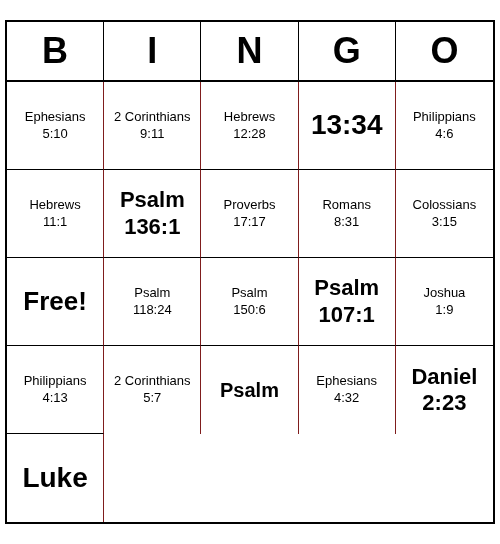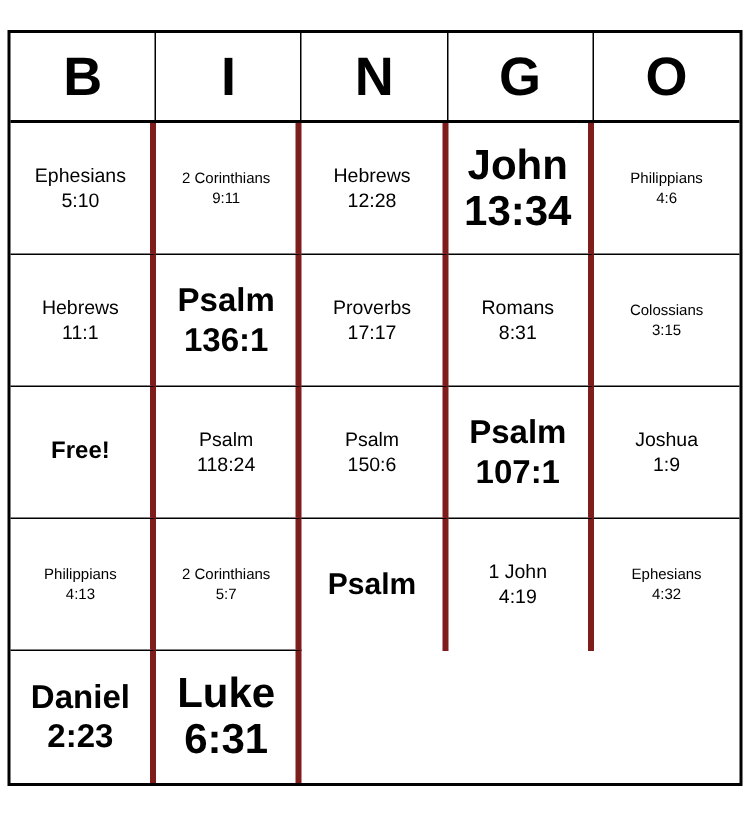--- a/index.html
+++ b/index.html
@@ -27,21 +27,21 @@
       font-weight: bold;
       padding: 8px 0;
       border-right: 1px solid #000;
     }
     .bingo-header-cell:last-child { border-right: none; }
     .bingo-grid {
       display: grid;
       grid-template-columns: repeat(5, 1fr);
     }
     .cell {
-      border-right: 4px solid #7f1d1d;
+      border-right: 1px solid #7f1d1d;
       border-bottom: 1px solid #000;
       min-height: 88px;
       display: flex;
       align-items: center;
       justify-content: center;
       text-align: center;
       padding: 4px;
     }
     .cell:nth-child(5n) { border-right: none; }
     .cell:nth-last-child(-n+5) { border-bottom: none; }
@@ -58,25 +58,25 @@
       font-size: 28px;
       font-weight: bold;
       line-height: 1.1;
     }
     .cell-text.bold-large {
       font-size: 20px;
       font-weight: 900;
       line-height: 1.2;
     }
     .cell-text.free {
-      font-size: 16px;
+      font-size: 26px;
       font-weight: bold;
     }
     .cell-text.small {
-      font-size: 10px;
+      font-size: 13px;
       line-height: 1.3;
     }
   </style>
 </head>
 <body>
 
 <div class="bingo-card">
   <div class="bingo-header">
   <div class="bingo-header-cell">B</div>
       <div class="bingo-header-cell">I</div>
@@ -98,21 +98,20 @@
         </span>
       </div>
       <div class="cell">
         <span class="cell-text">
           <div>Hebrews</div>
           <div>12:28</div>
         </span>
       </div>
       <div class="cell">
         <span class="cell-text xlarge">
-          <div>John</div>
           <div>13:34</div>
         </span>
       </div>
       <div class="cell">
         <span class="cell-text small">
           <div>Philippians</div>
           <div>4:6</div>
         </span>
       </div>
       <div class="cell">
@@ -182,40 +181,33 @@
       </div>
       <div class="cell">
         <span class="cell-text small">
           <div>2 Corinthians</div>
           <div>5:7</div>
         </span>
       </div>
       <div class="cell">
         <span class="cell-text bold-large">
           <div>Psalm</div>
-        </span>
-      </div>
-      <div class="cell">
-        <span class="cell-text">
-          <div>1 John</div>
-          <div>4:19</div>
         </span>
       </div>
       <div class="cell">
         <span class="cell-text small">
           <div>Ephesians</div>
           <div>4:32</div>
         </span>
       </div>
       <div class="cell">
         <span class="cell-text large">
           <div>Daniel</div>
           <div>2:23</div>
         </span>
       </div>
       <div class="cell">
         <span class="cell-text xlarge">
           <div>Luke</div>
-          <div>6:31</div>
         </span>
       </div>
     </div>
 </div>
 
 </body></html>

